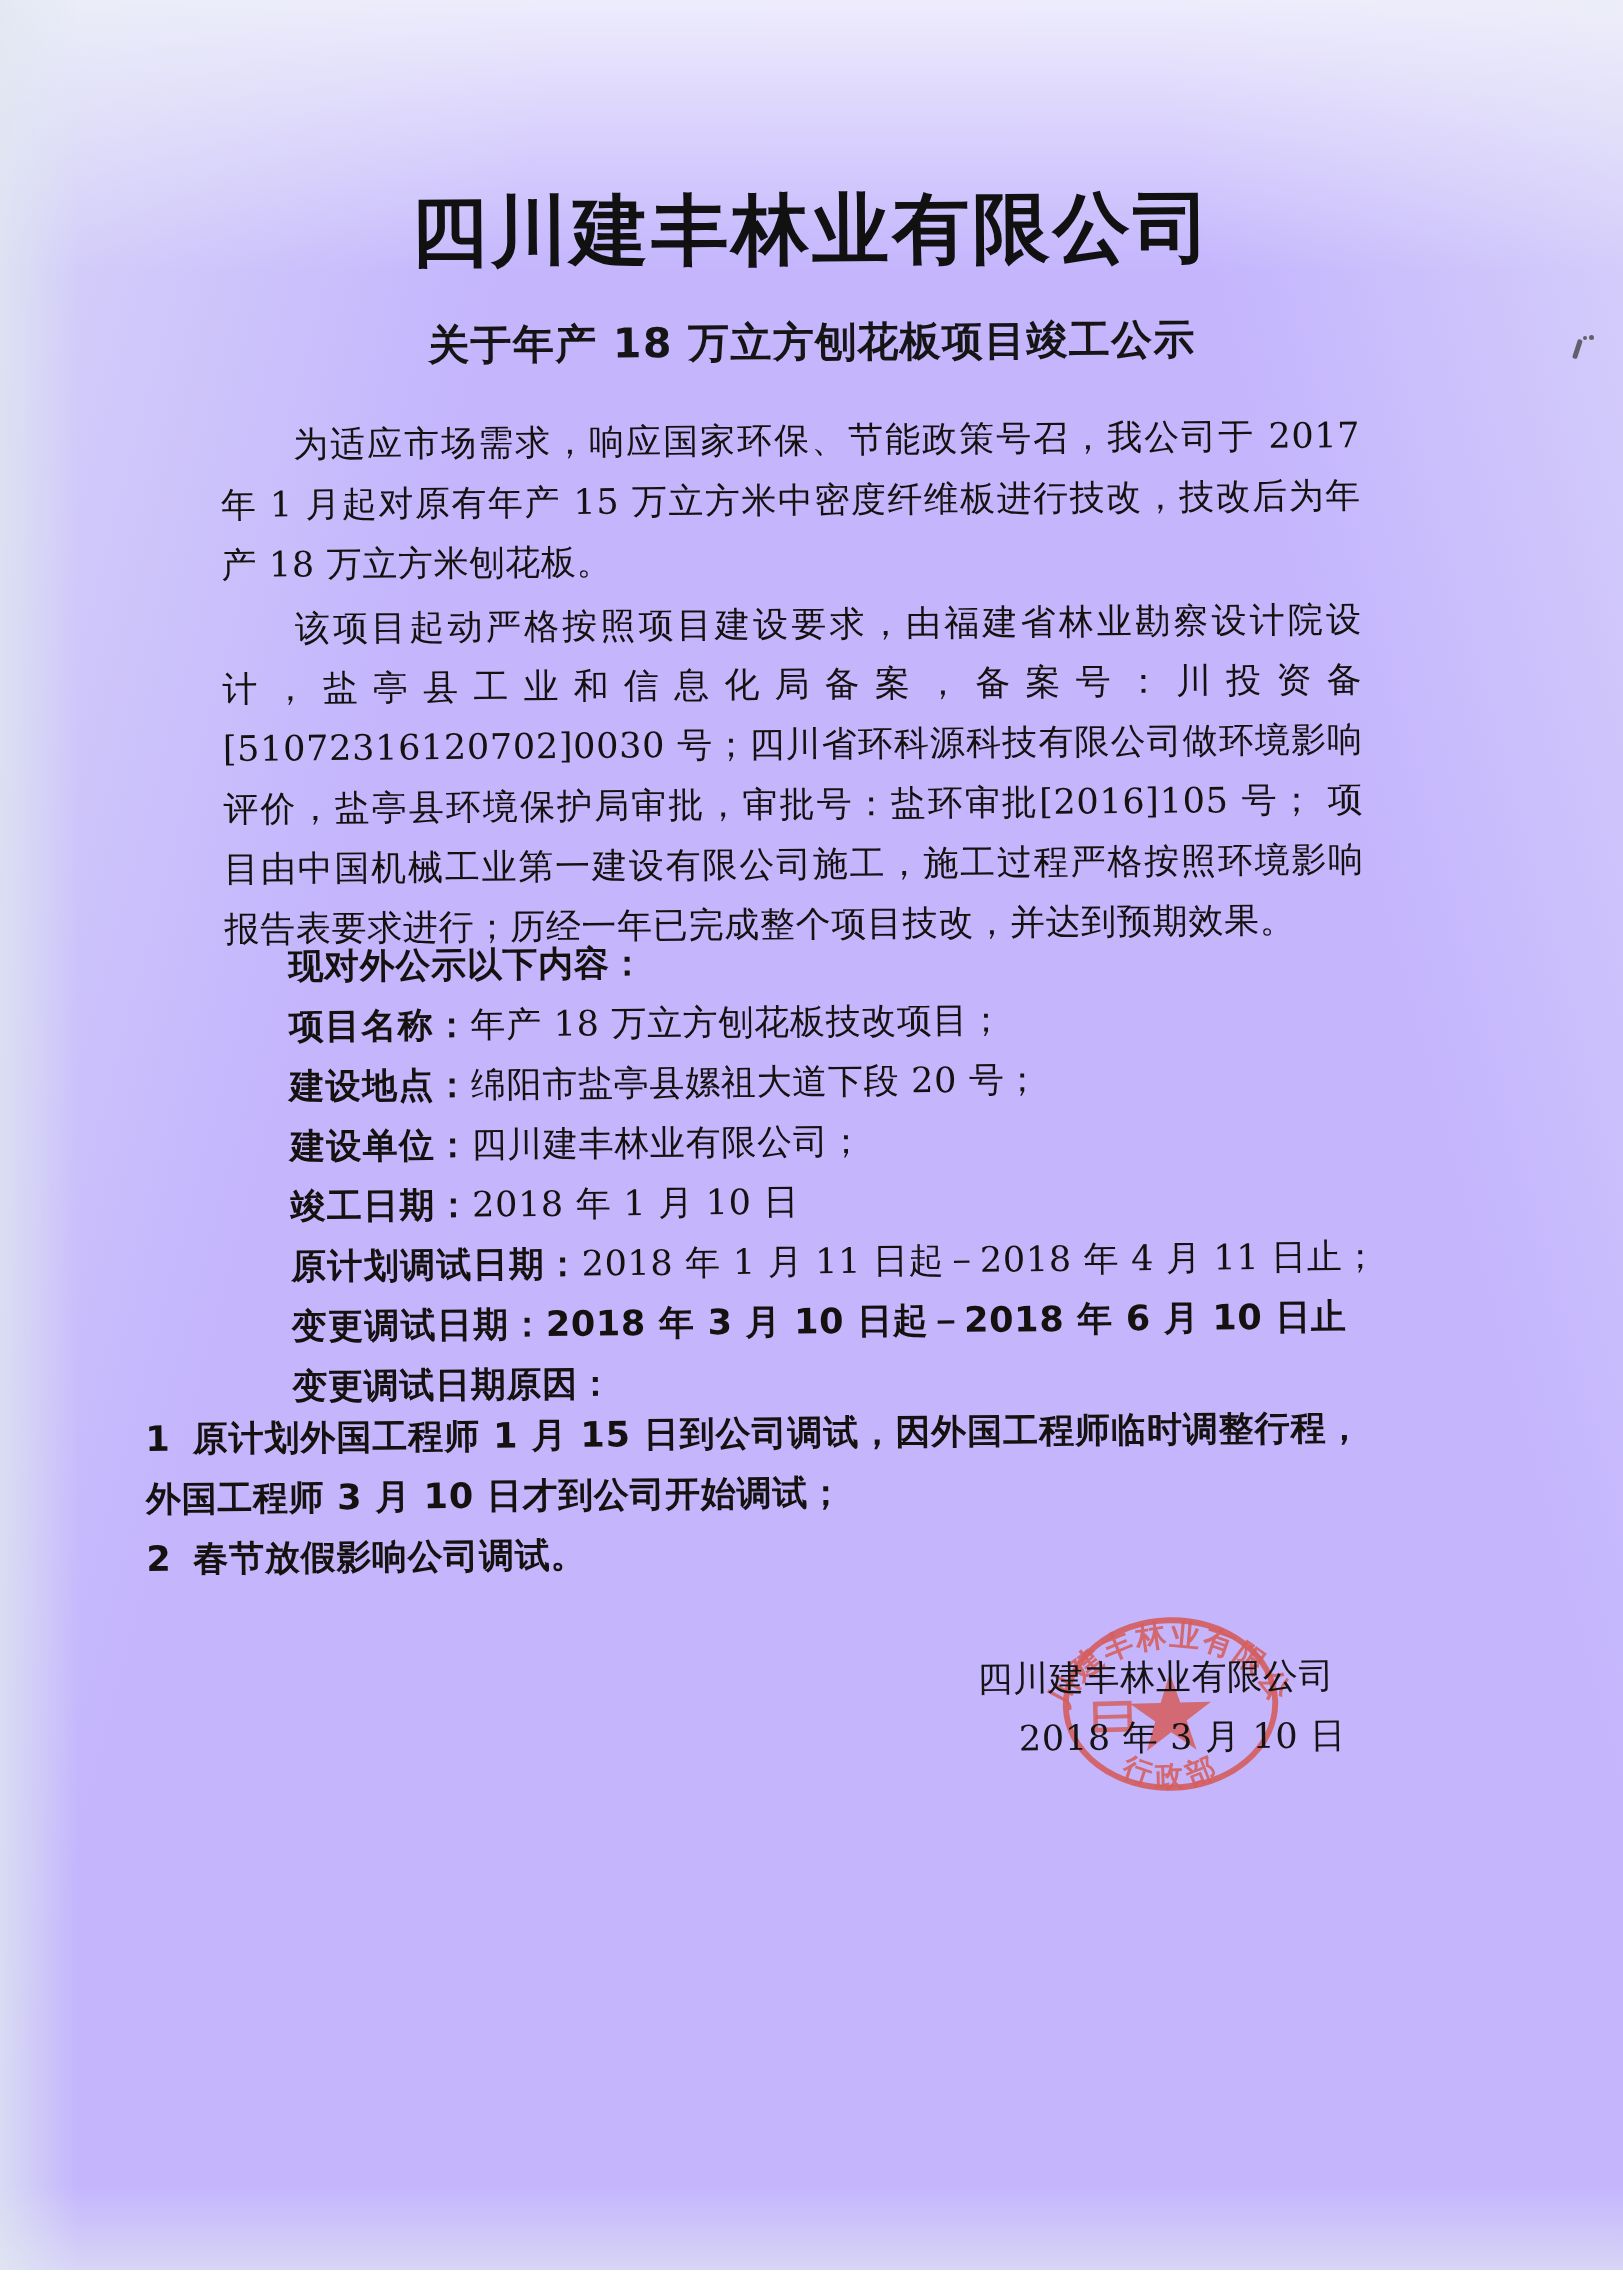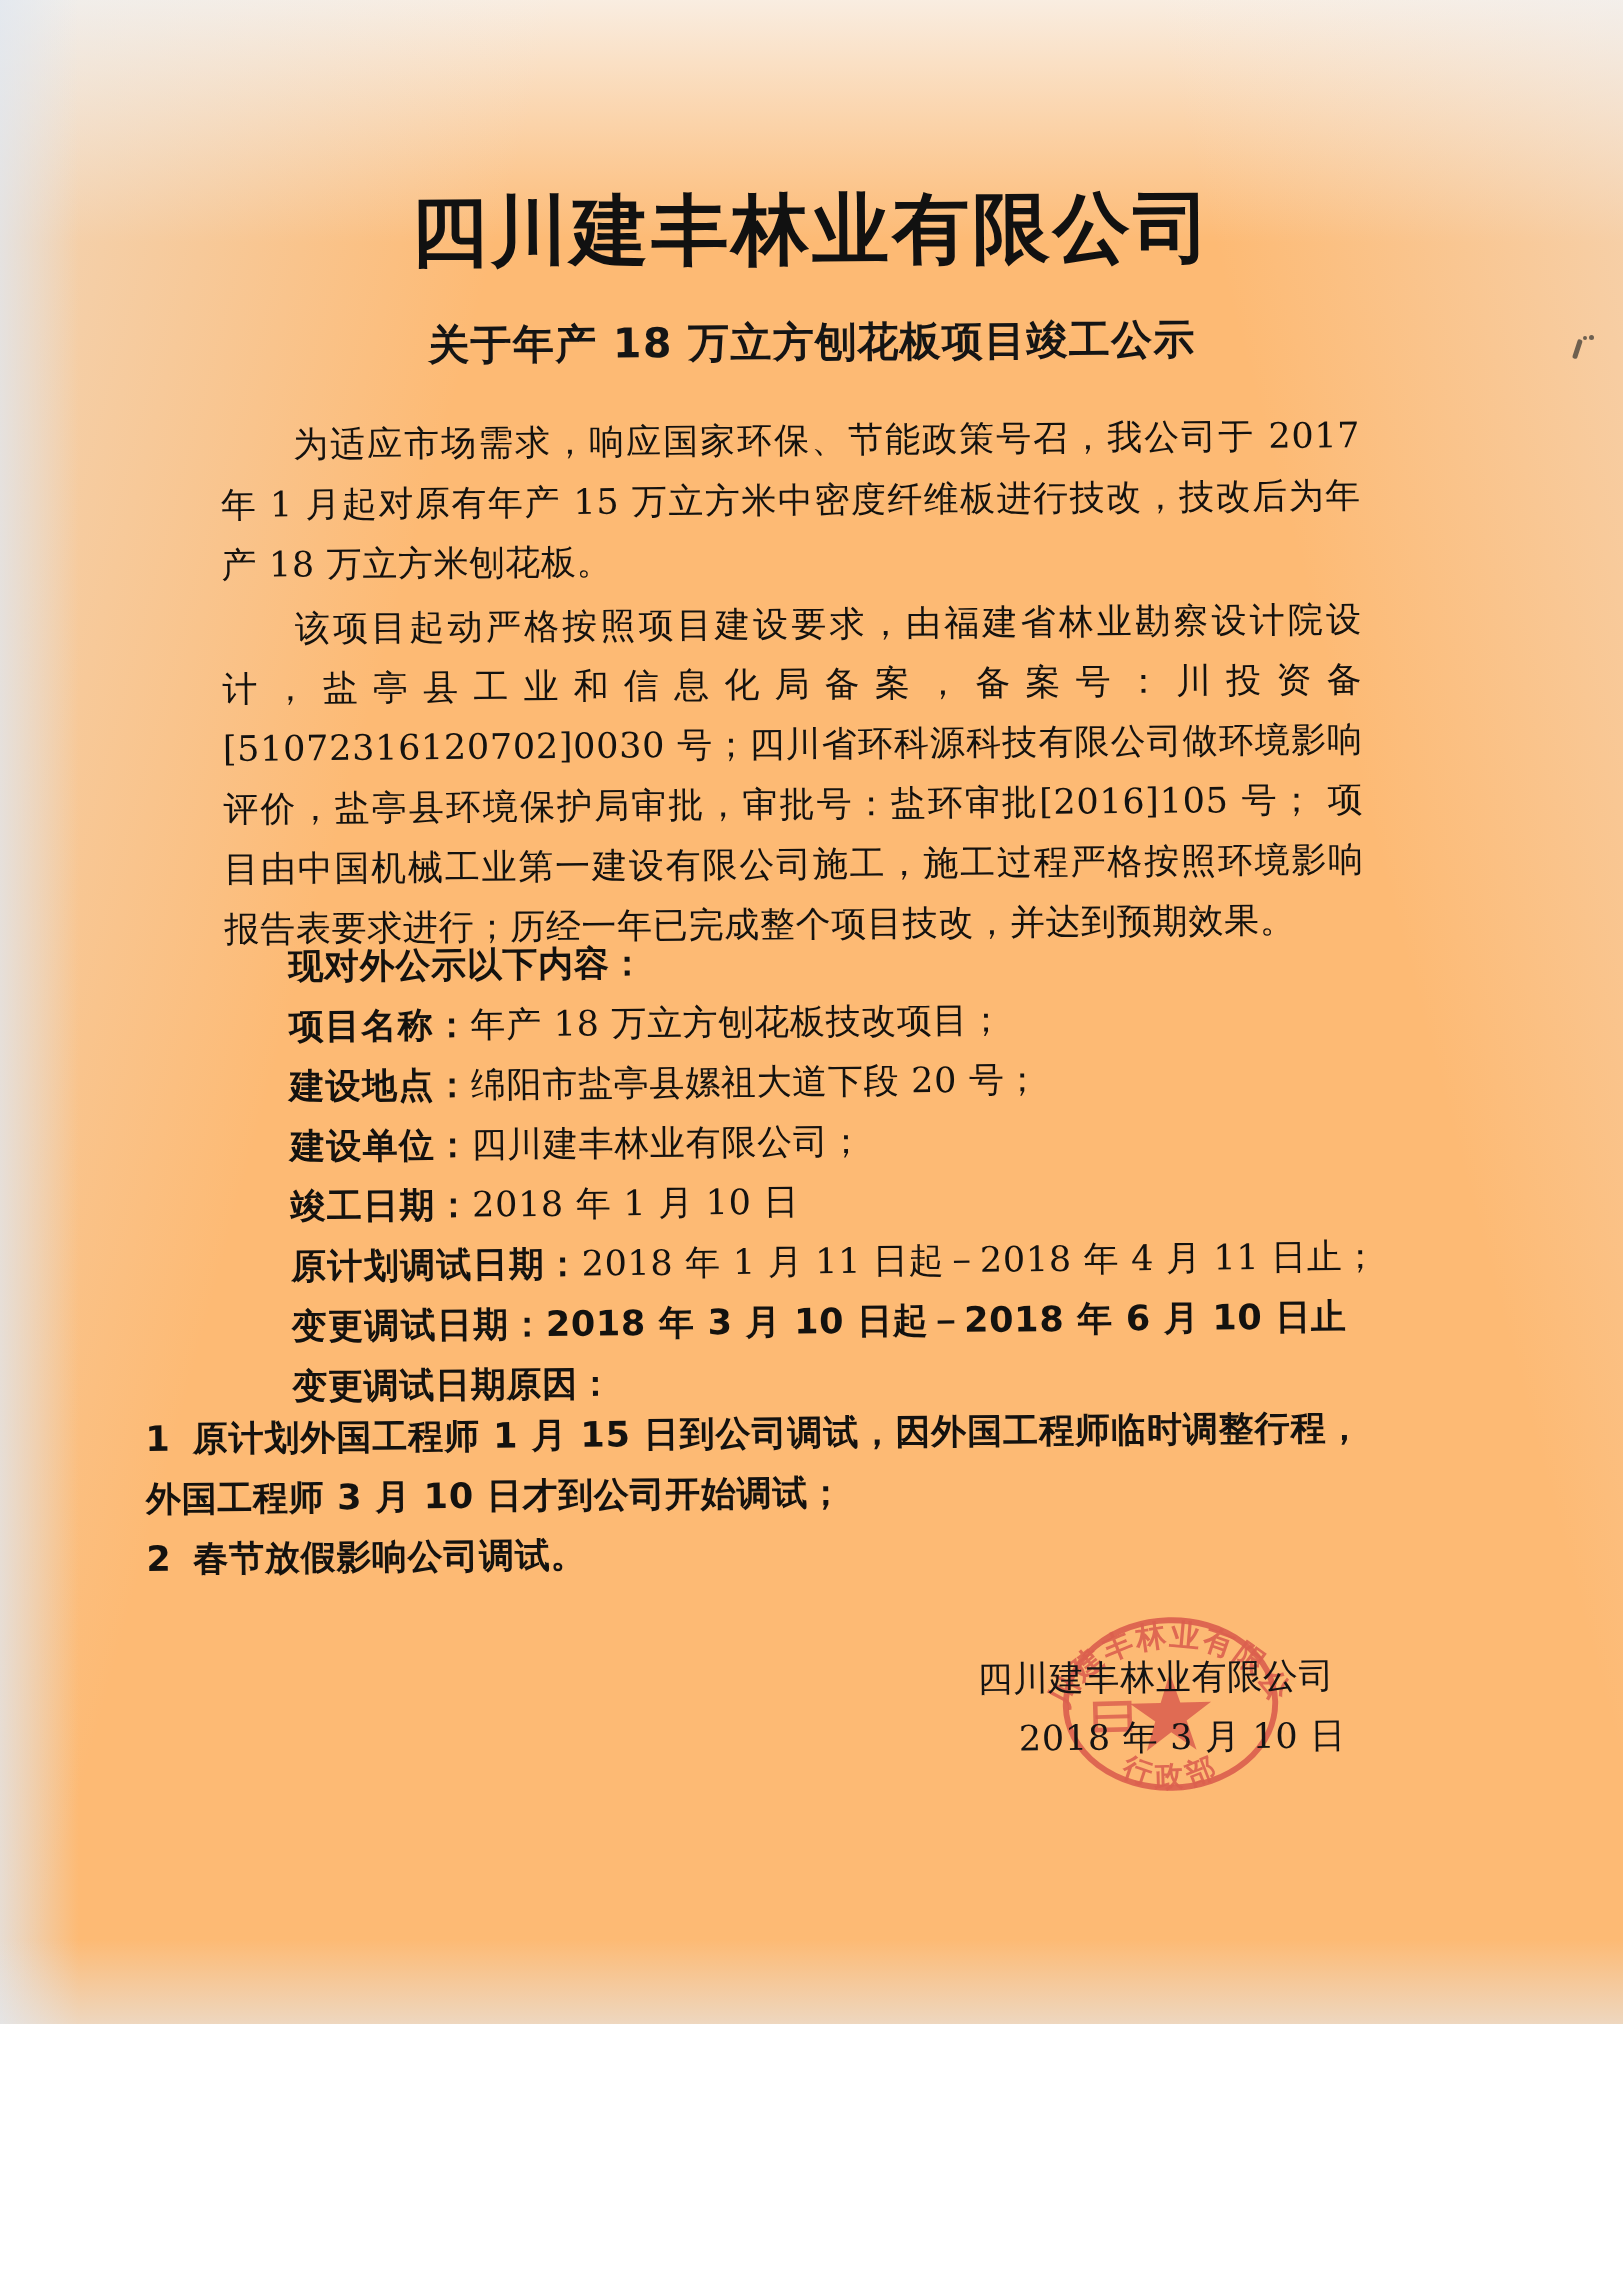--- a/index.html
+++ b/index.html
@@ -3,22 +3,22 @@
 <meta charset="utf-8">
 <style>
   html, body {
     margin: 0;
     padding: 0;
     background: #ffffff;
   }
   .page {
     position: relative;
     width: 1624px;
-    height: 2024px;
-    background: #fdba74;
+    height: 2270px;
+    background: #c4b5fd;
     overflow: hidden;
     font-family: "DejaVu Serif", "Liberation Serif", serif;
     color: #14120f;
   }
   
   .scan-tint {
     position: absolute;
     inset: 0;
     background:
       linear-gradient(105deg, rgba(232,238,244,.55) 0%, rgba(255,255,255,0) 26%),

